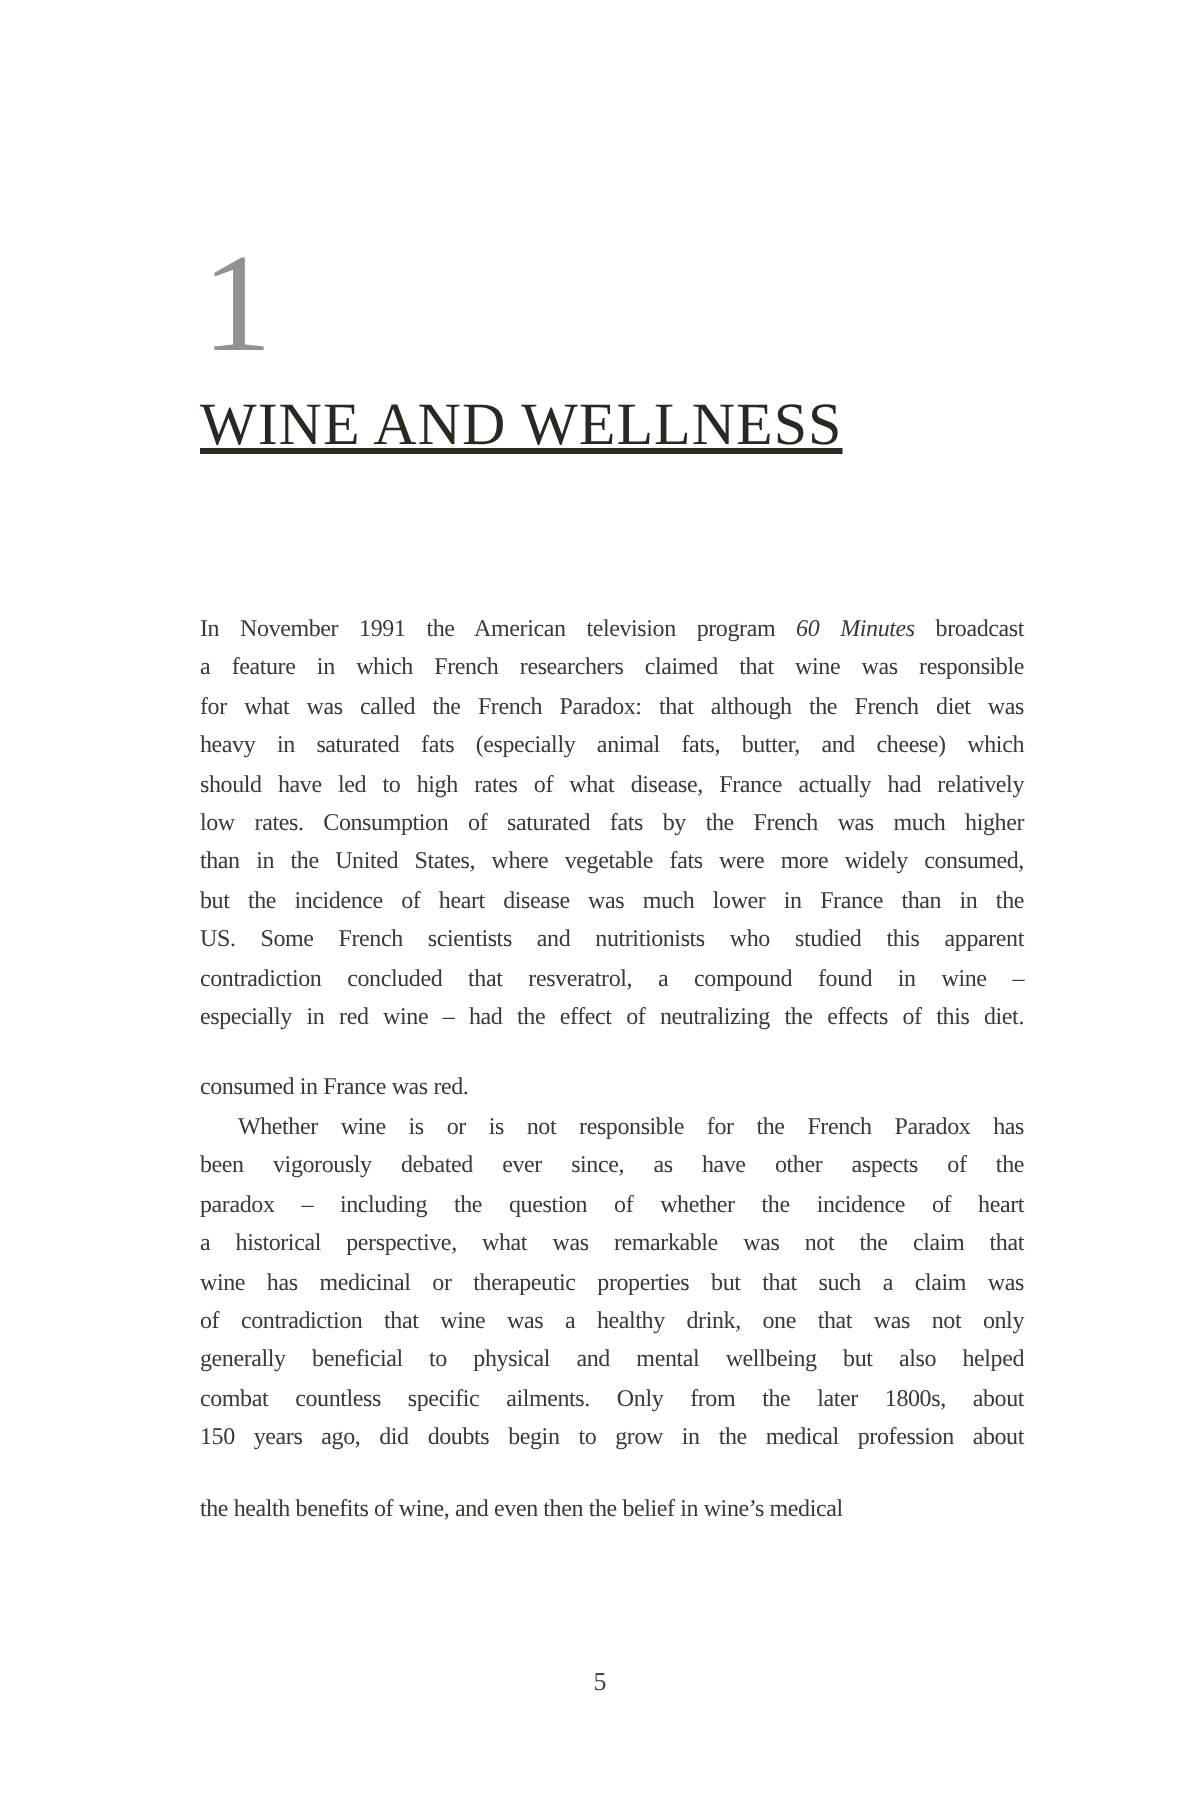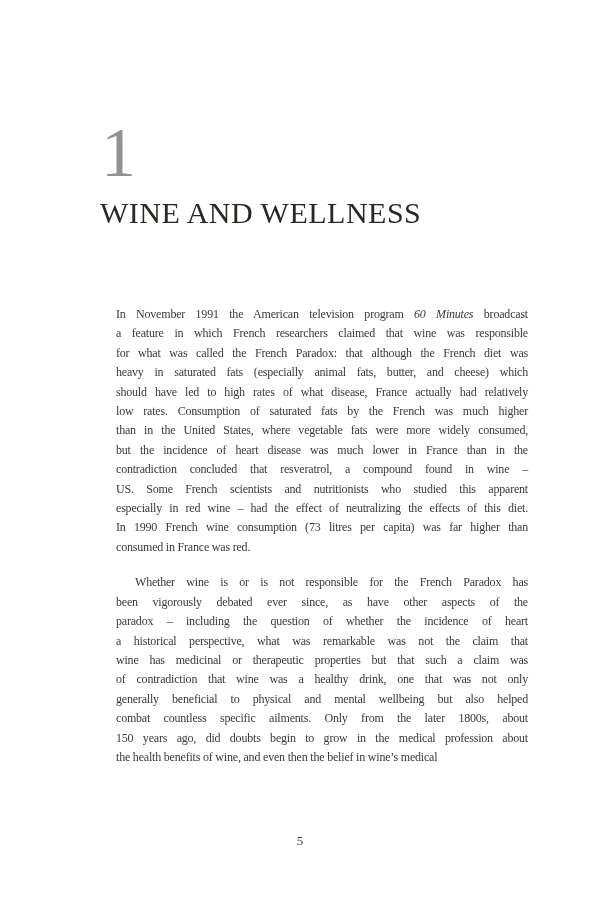--- a/index.html
+++ b/index.html
@@ -28,42 +28,43 @@
     position: absolute;
     left: 100px;
     top: 193px;
     width: 460px;
     font-size: 30px;
     line-height: 40px;
     letter-spacing: 0.5px;
     color: #2b2824;
     font-weight: 400;
     white-space: nowrap;
+    text-decoration: underline;
   }
   .body-text {
     position: absolute;
-    left: 116px;
+    left: 100px;
     top: 305px;
     width: 412px;
     color: #3c3934;
     font-size: 12px;
     letter-spacing: -0.2px;
   }
   .line {
     line-height: 19.4px;
     text-align: justify;
     text-align-last: justify;
     white-space: normal;
   }
   .line.lastline {
     text-align-last: left;
+    margin-top: 16px;
   }
   .line.indent {
     text-indent: 19px;
-    margin-top: 16px;
   }
   .italic {
     font-style: italic;
   }
   .page-number {
     position: absolute;
     left: 0;
     top: 833px;
     width: 600px;
     text-align: center;
@@ -80,24 +81,23 @@
   <div class="body-text">
       <div class="paragraph">
         <div class="line"><span>In November 1991 the American television program </span><span class="italic">60 Minutes</span><span> broadcast</span></div>
         <div class="line"><span>a feature in which French researchers claimed that wine was responsible</span></div>
         <div class="line"><span>for what was called the French Paradox: that although the French diet was</span></div>
         <div class="line"><span>heavy in saturated fats (especially animal fats, butter, and cheese) which</span></div>
         <div class="line"><span>should have led to high rates of what disease, France actually had relatively</span></div>
         <div class="line"><span>low rates. Consumption of saturated fats by the French was much higher</span></div>
         <div class="line"><span>than in the United States, where vegetable fats were more widely consumed,</span></div>
         <div class="line"><span>but the incidence of heart disease was much lower in France than in the</span></div>
+        <div class="line"><span>US. Some French scientists and nutritionists who studied this apparent</span></div>
         <div class="line"><span>contradiction concluded that resveratrol, a compound found in wine –</span></div>
-        <div class="line"><span>US. Some French scientists and nutritionists who studied this apparent</span></div>
         <div class="line"><span>especially in red wine – had the effect of neutralizing the effects of this diet.</span></div>
-        <div class="line"><span>In 1990 French wine consumption (73 litres per capita) was far higher than</span></div>
         <div class="line lastline"><span>consumed in France was red.</span></div>
       </div>
       <div class="paragraph">
         <div class="line indent"><span>Whether wine is or is not responsible for the French Paradox has</span></div>
         <div class="line"><span>been vigorously debated ever since, as have other aspects of the</span></div>
         <div class="line"><span>paradox – including the question of whether the incidence of heart</span></div>
         <div class="line"><span>a historical perspective, what was remarkable was not the claim that</span></div>
         <div class="line"><span>wine has medicinal or therapeutic properties but that such a claim was</span></div>
         <div class="line"><span>of contradiction that wine was a healthy drink, one that was not only</span></div>
         <div class="line"><span>generally beneficial to physical and mental wellbeing but also helped</span></div>

